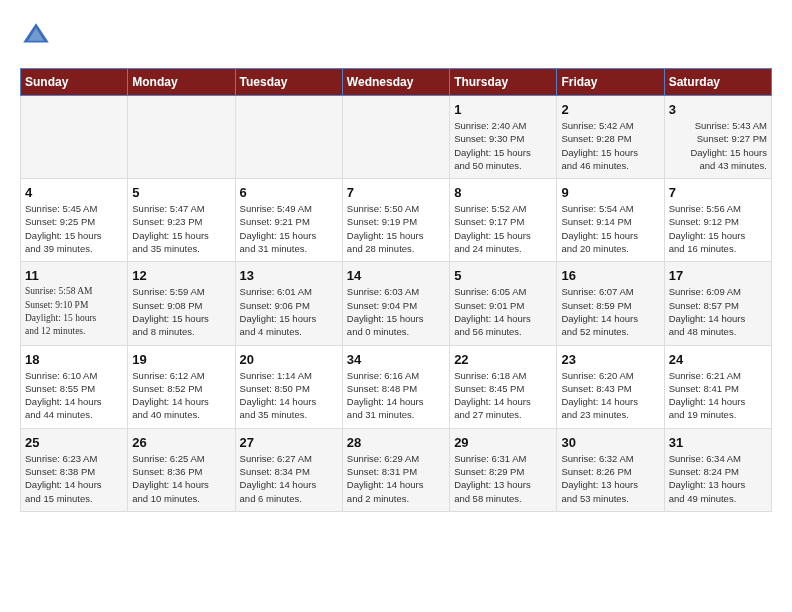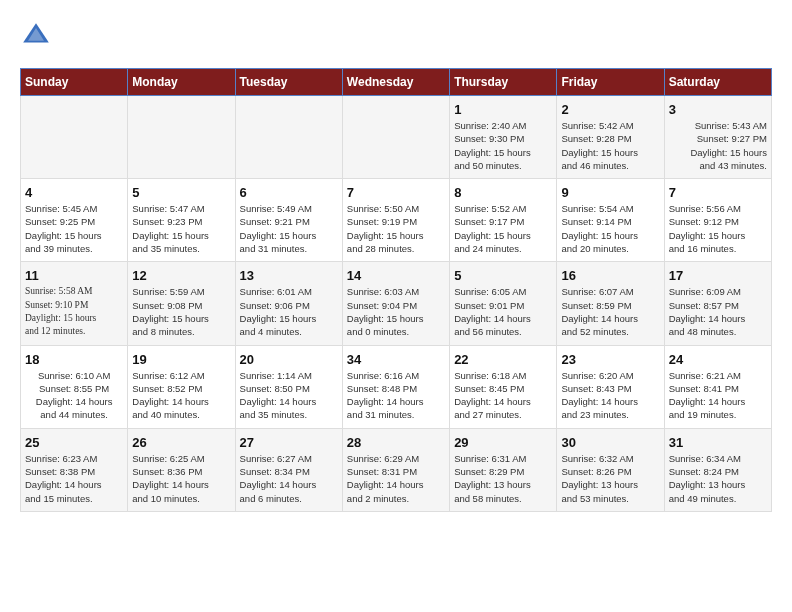--- a/index.html
+++ b/index.html
@@ -259,21 +259,21 @@
           <div class="day-number">17</div>
           <div class="day-info" style="white-space: pre-line;">Sunrise: 6:09 AM
 Sunset: 8:57 PM
 Daylight: 14 hours
 and 48 minutes.</div>
         </td>
       </tr>
       <tr>
         <td>
           <div class="day-number">18</div>
-          <div class="day-info" style="white-space: pre-line; text-align: center;">Sunrise: 6:10 AM
+          <div class="day-info" style="white-space: pre-line;">Sunrise: 6:10 AM
 Sunset: 8:55 PM
 Daylight: 14 hours
 and 44 minutes.</div>
         </td>
         <td>
           <div class="day-number">19</div>
           <div class="day-info" style="white-space: pre-line;">Sunrise: 6:12 AM
 Sunset: 8:52 PM
 Daylight: 14 hours
 and 40 minutes.</div>

